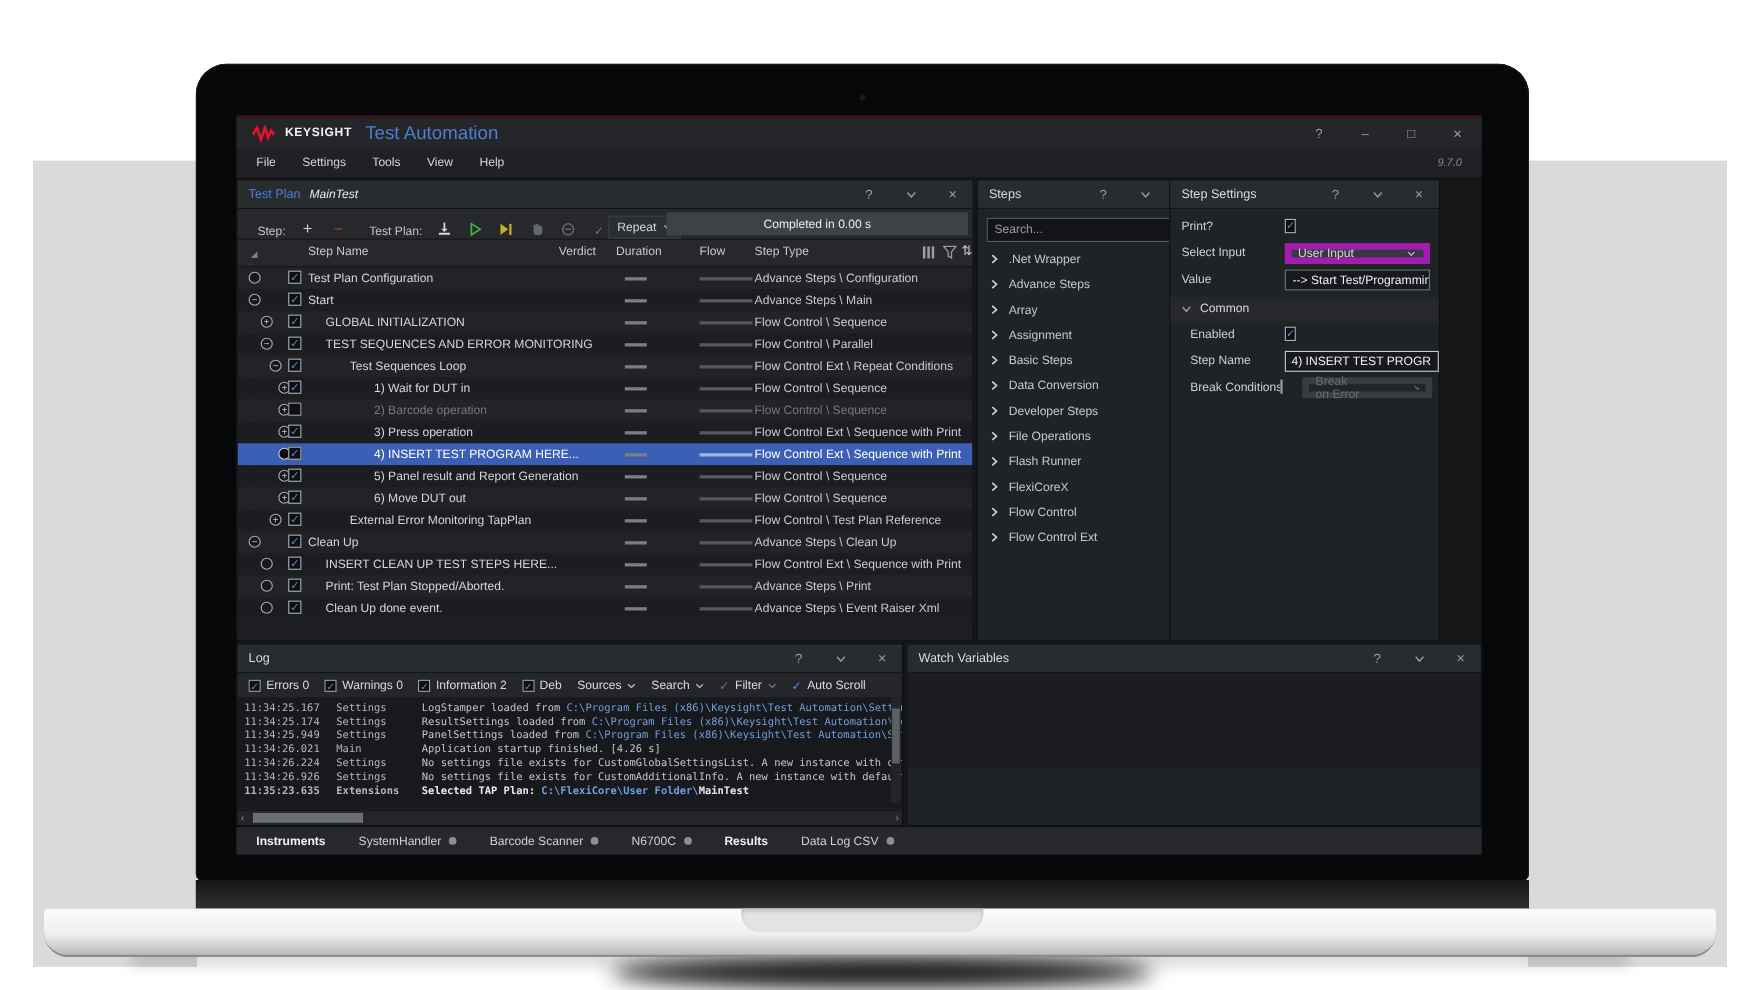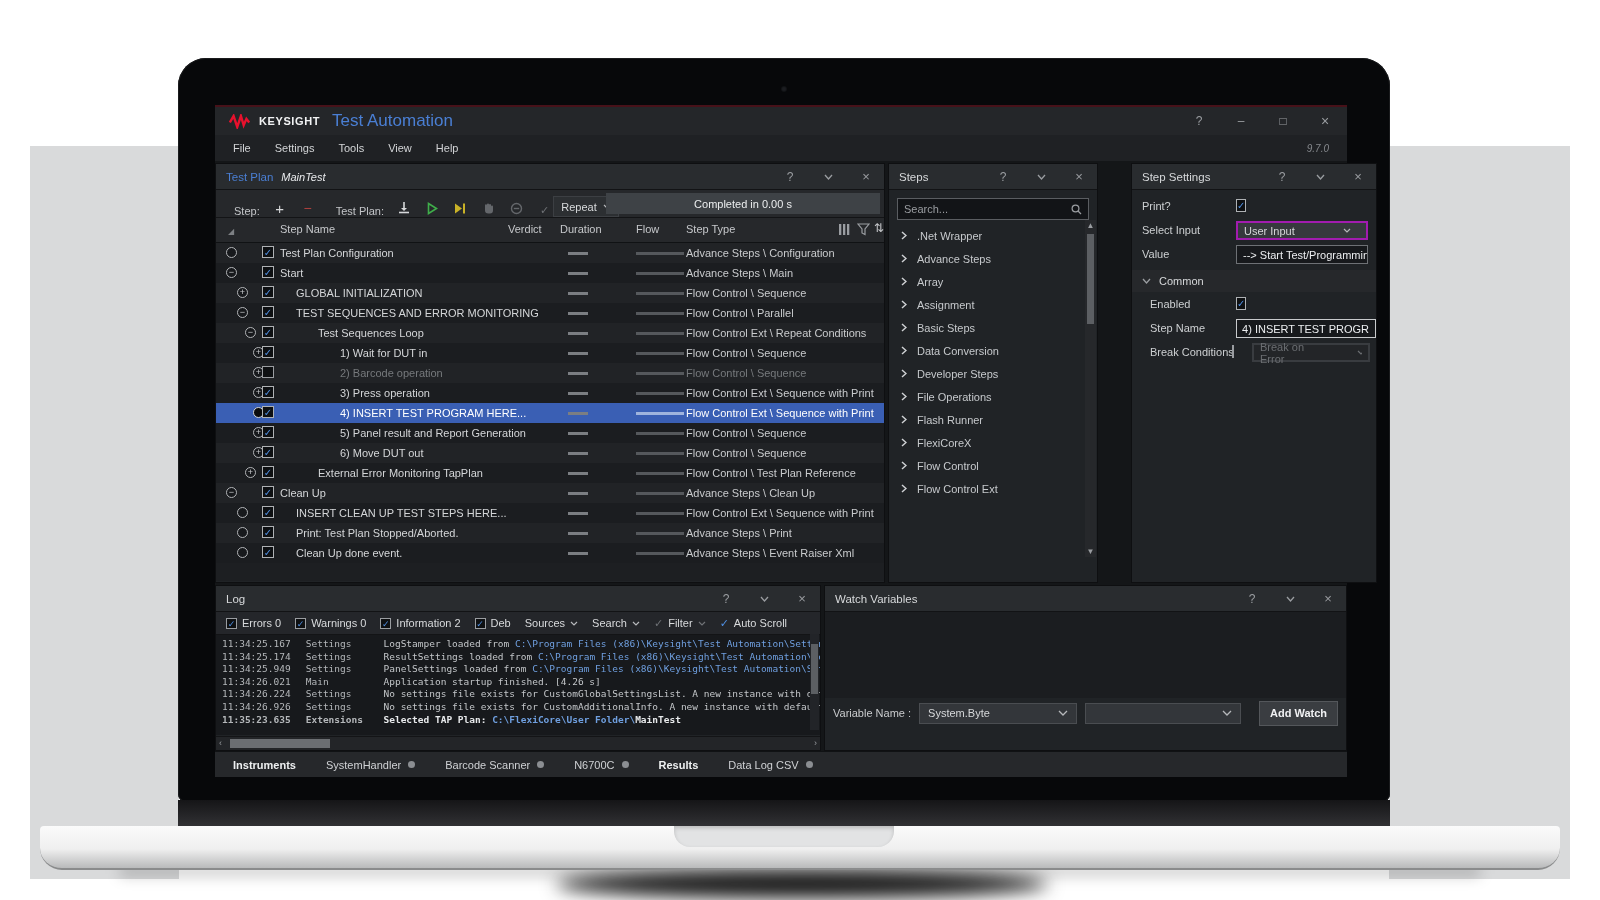--- a/index.html
+++ b/index.html
@@ -86,27 +86,27 @@
   
   #steps-panel{left:673px;top:56px;width:210px;height:420px;}
   #steps-search{margin:8px 8px 4px 8px;height:20px;border:1px solid #5a5d61;background:#121417;
     display:flex;align-items:center;padding:0 6px;color:#9a9da1;justify-content:space-between;}
   .steps-item{display:flex;align-items:center;height:23px;padding-left:12px;gap:10px;color:#c6c9cc;}
   .steps-chevron{color:#d0d2d4;}
   #steps-scroll{position:absolute;right:1px;top:56px;width:11px;height:337px;background:#26282b;}
   #steps-scroll .thumb{position:absolute;left:2px;top:14px;width:7px;height:90px;background:#5c5f63;}
   #steps-scroll .arr{position:absolute;left:0;width:11px;text-align:center;color:#9a9da1;font-size:8px;}
   
-  #settings-panel{left:916px;top:56px;width:246px;height:420px;}
+  #settings-panel{left:848px;top:56px;width:246px;height:420px;}
   .ss-row{position:relative;height:22px;margin:2px 0;}
   .ss-label{position:absolute;left:10px;top:4px;color:#cdd0d2;}
   .ss-label.ind{left:18px;}
   .ss-ctl{position:absolute;left:104px;top:1px;}
   .ss-select{display:flex;align-items:center;background:#36393d;
-    border:2px solid #a21caf;width:132px;height:19px;padding:0 6px;color:#d6d8da;box-sizing:border-box;gap:48px;}
+    border:6px solid #a21caf;width:132px;height:19px;padding:0 6px;color:#d6d8da;box-sizing:border-box;gap:48px;}
   .ss-field{display:flex;align-items:center;background:#17191c;border:1px solid #6e7175;
     width:132px;height:19px;padding:0 6px;color:#eceef0;box-sizing:border-box;white-space:nowrap;overflow:hidden;}
   #ss-common{display:flex;align-items:center;gap:8px;height:22px;background:#26282b;
     padding-left:10px;color:#d6d8da;margin:4px 0 2px 0;}
   #ss-stepname{border-color:#c8cacc;justify-content:flex-end;width:140px;}
   .ss-dim-select{color:#6b6e72;background:#232528;border-color:#393c40;}
   
   #log-panel{left:0;top:478px;width:606px;height:166px;}
   #log-toolbar{height:22px;background:#24262a;display:flex;align-items:center;gap:14px;
     padding:0 10px;border-bottom:1px solid #131416;white-space:nowrap;}
@@ -698,38 +698,20 @@
           <span class="icon-btn">?</span>
           <span class="icon-btn">
               <svg width="9" height="6">
                 <polyline points="1,1 4.5,5 8,1" stroke="#9a9da1" fill="none" stroke-width="1.3"></polyline>
               </svg>
             </span>
           <span class="icon-btn" style="font-size:13px">×</span>
         </span>
       </div>
       <div id="watch-body"></div>
-      <div id="watch-bottom">
-        <span>Variable Name :</span>
-        <span class="w-select" style="width:158px">
-          <span>System.Byte</span>
-          <svg width="10" height="6">
-              <polyline points="1,1 5,5 9,1" stroke="#b6b8bb" fill="none" stroke-width="1.3"></polyline>
-            </svg>
-        </span>
-        <span class="w-select" style="width:156px">
-          <span></span>
-          <svg width="10" height="6">
-              <polyline points="1,1 5,5 9,1" stroke="#b6b8bb" fill="none" stroke-width="1.3"></polyline>
-            </svg>
-        </span>
-        <span id="add-watch-btn">
-          <span>Add Watch</span>
-        </span>
-      </div>
     </div>
 
     <div id="statusbar">
         <span class="sb-item bold">
     <span class="sb-label">Instruments</span>
 
   </span>
         <span class="sb-item">
     <span class="sb-label">SystemHandler</span>
     <span class="sb-dot"></span>

